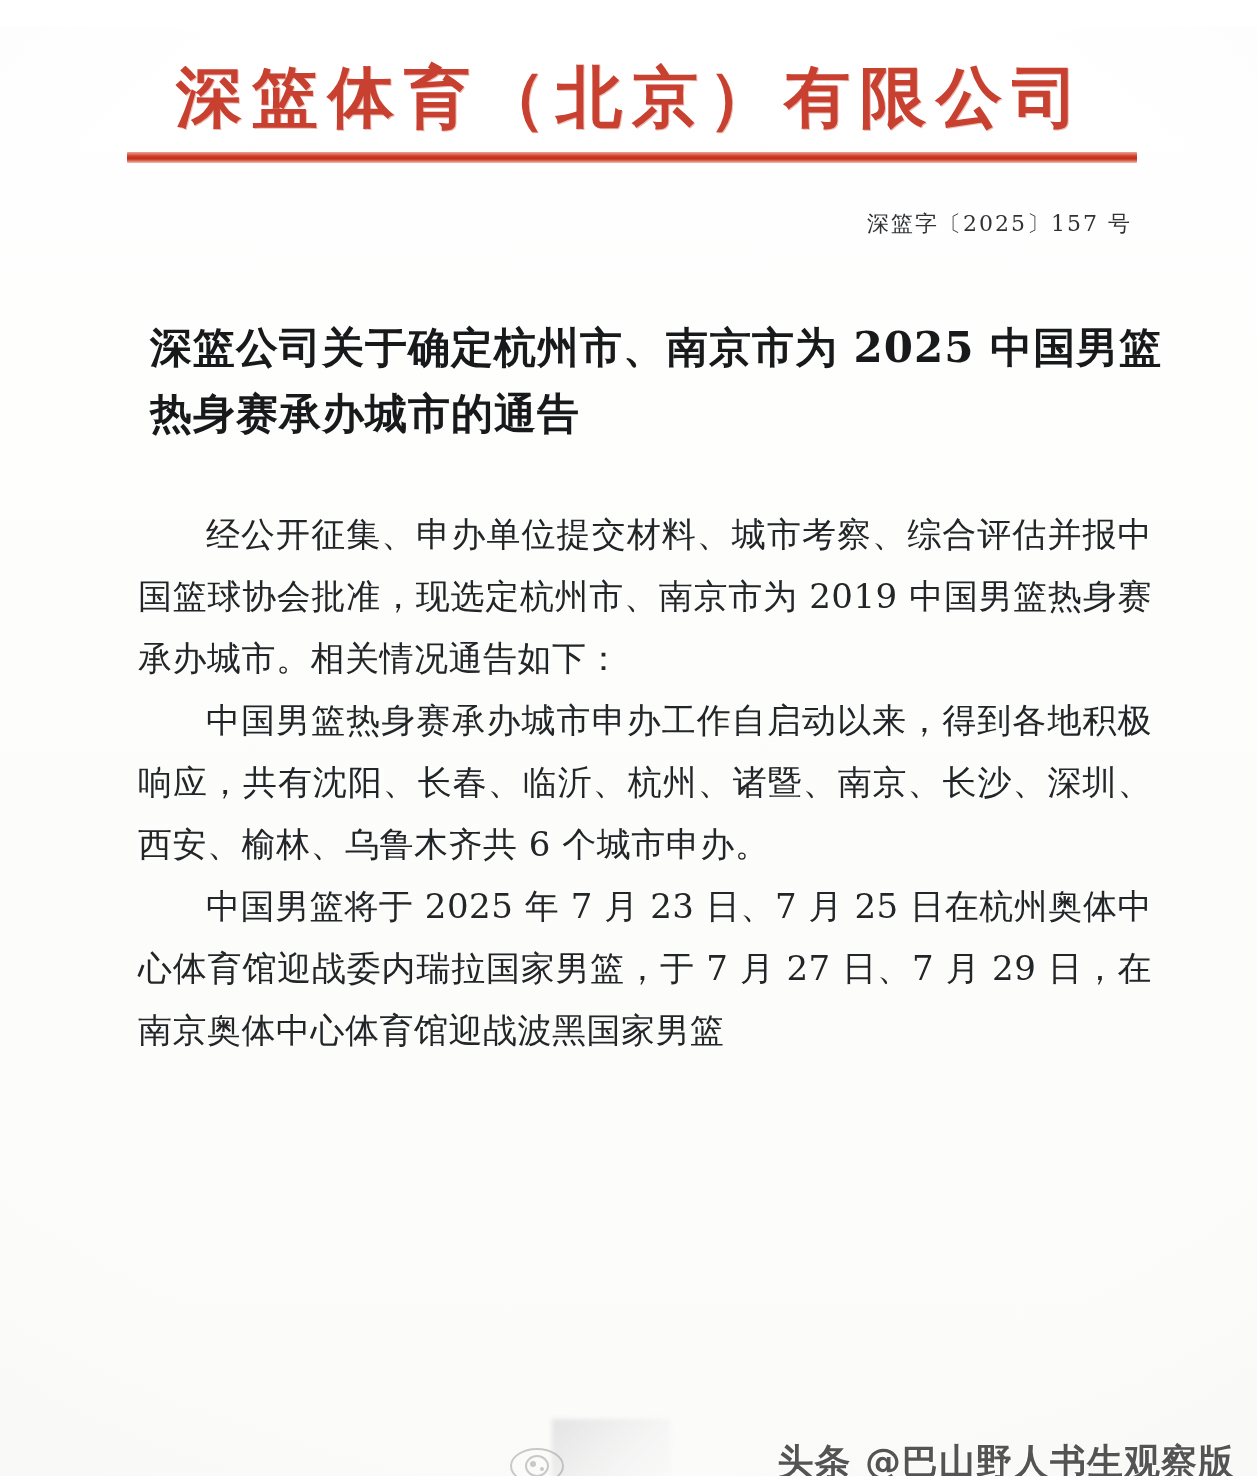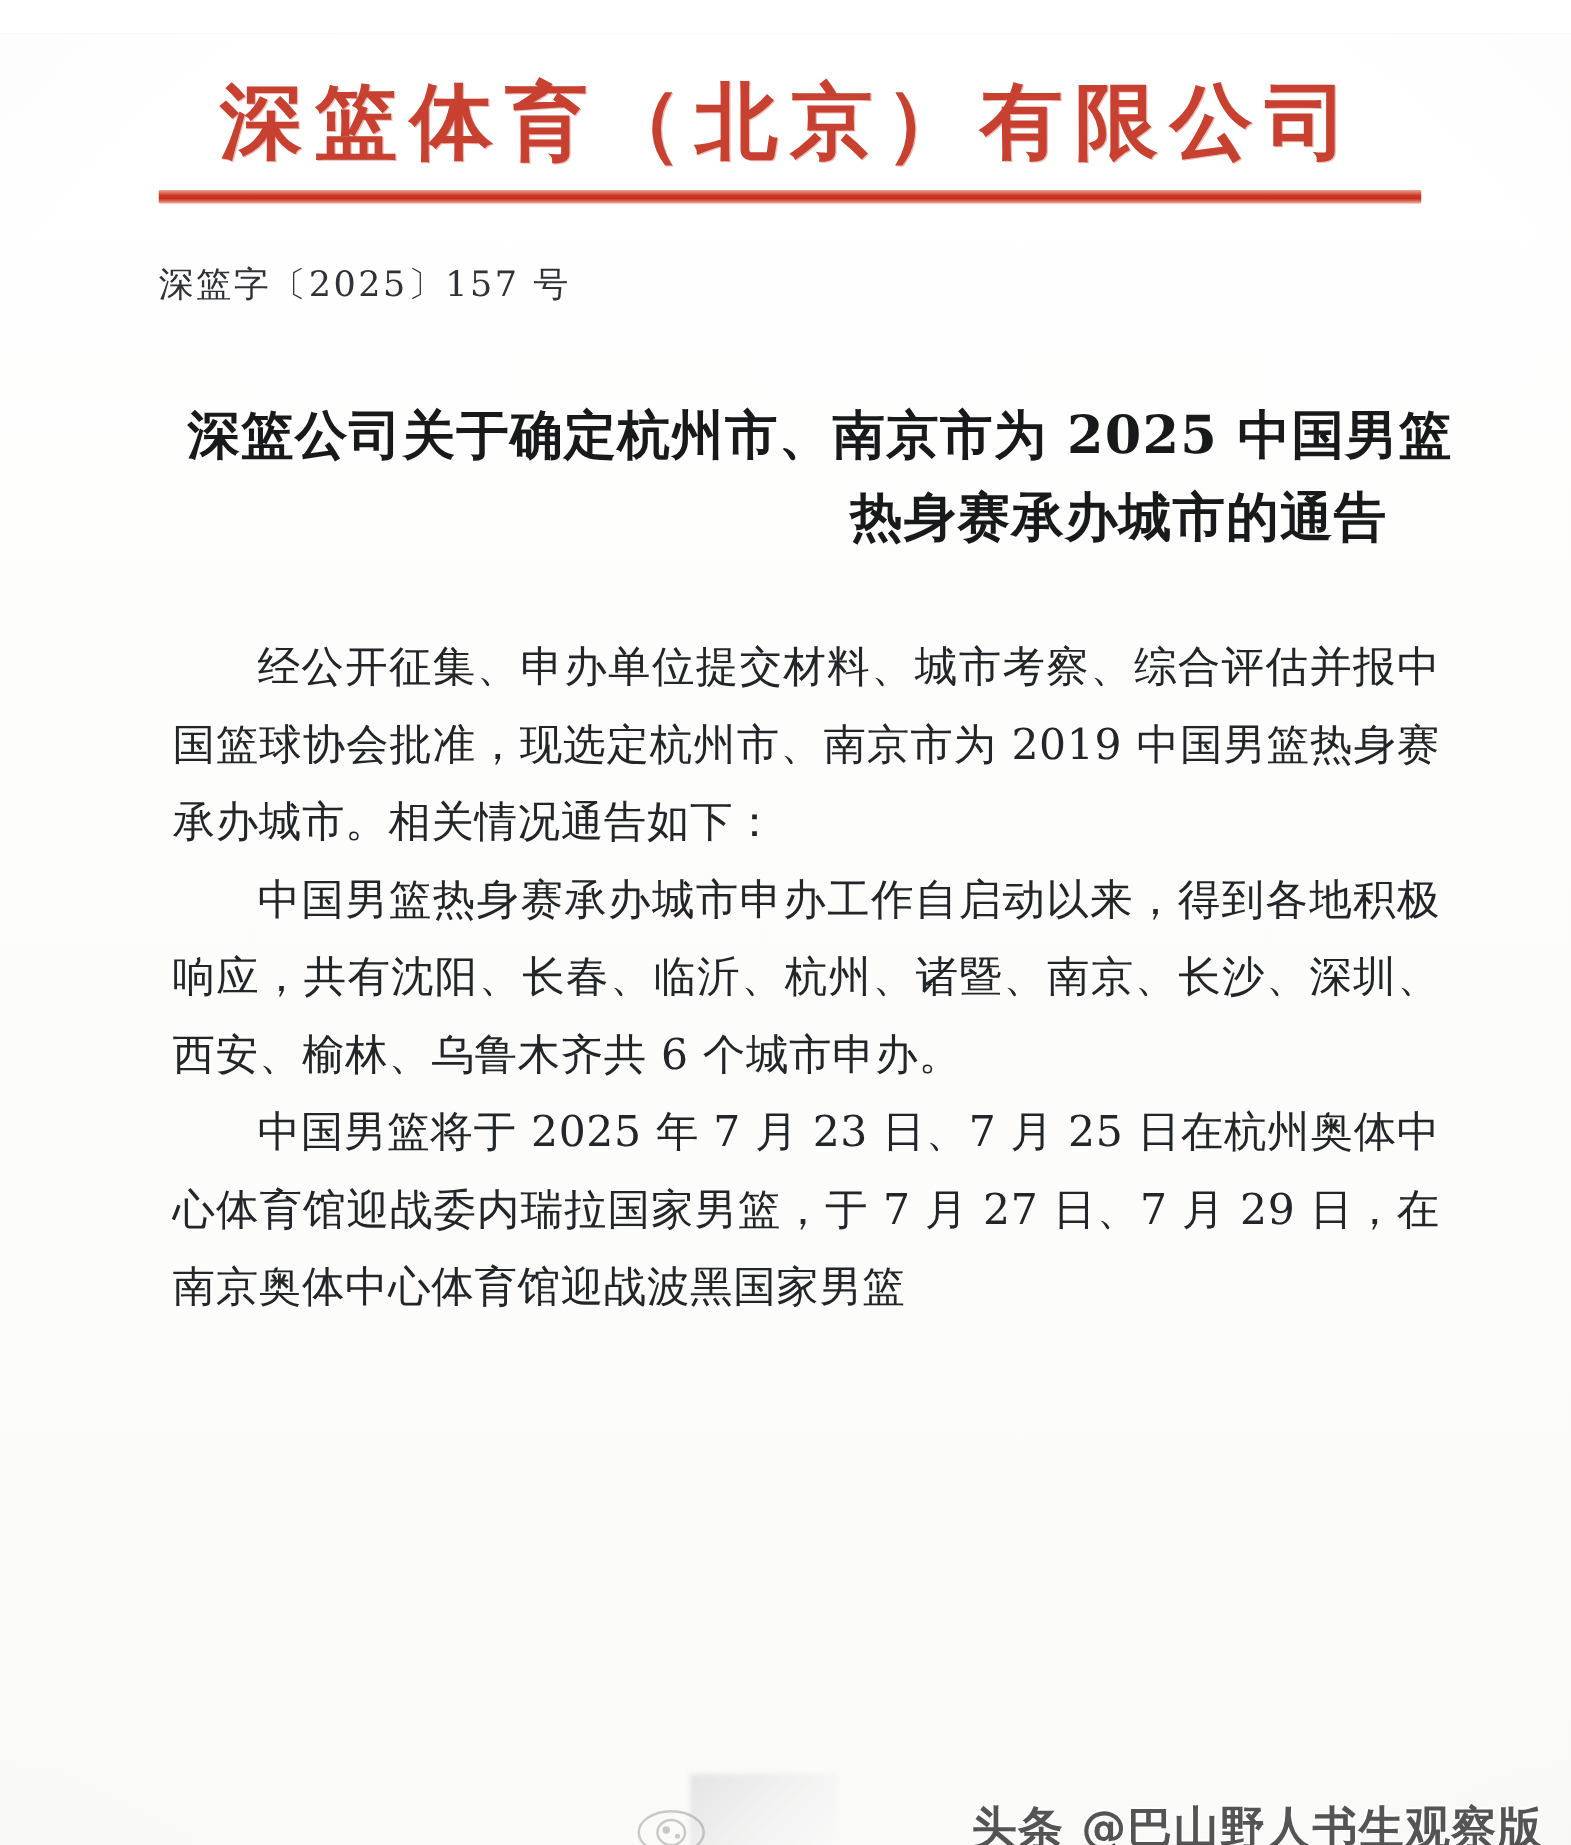--- a/index.html
+++ b/index.html
@@ -58,36 +58,36 @@
         #efc2b9 100%);
     border-radius: 1px;
   }
 
   
   #doc-number {
     position: absolute;
     top: 182px;
     left: 127px;
     width: 1013px;
-    text-align: left;
+    text-align: right;
     font-family: "DejaVu Serif", "Liberation Serif", serif;
-    font-size: 28px;
+    font-size: 22px;
     color: #2f3236;
     letter-spacing: 2px;
     padding-right: 8px;
     box-sizing: border-box;
   }
 
   
   #doc-title {
     position: absolute;
     top: 288px;
     left: 150px;
     width: 960px;
-    text-align: right;
+    text-align: left;
     font-family: "DejaVu Serif", "Liberation Serif", serif;
     font-size: 42px;
     font-weight: 700;
     line-height: 1.58;
     color: #18191b;
     letter-spacing: 1px;
   }
   #doc-title .tline { display: block; white-space: nowrap; }
 
   

